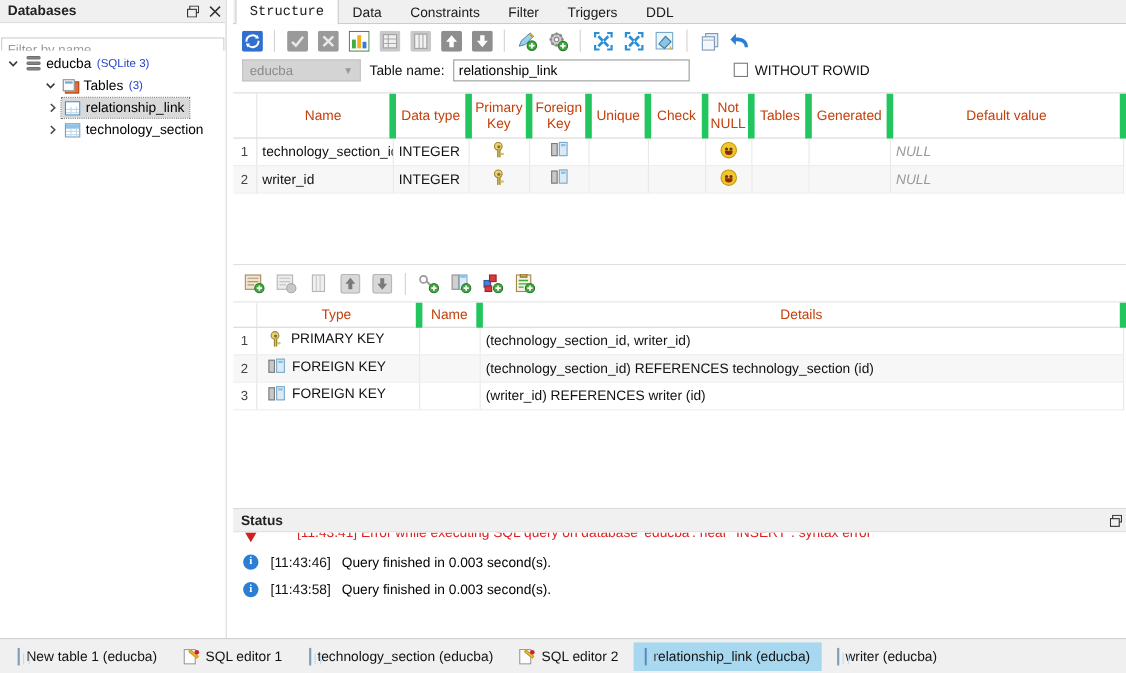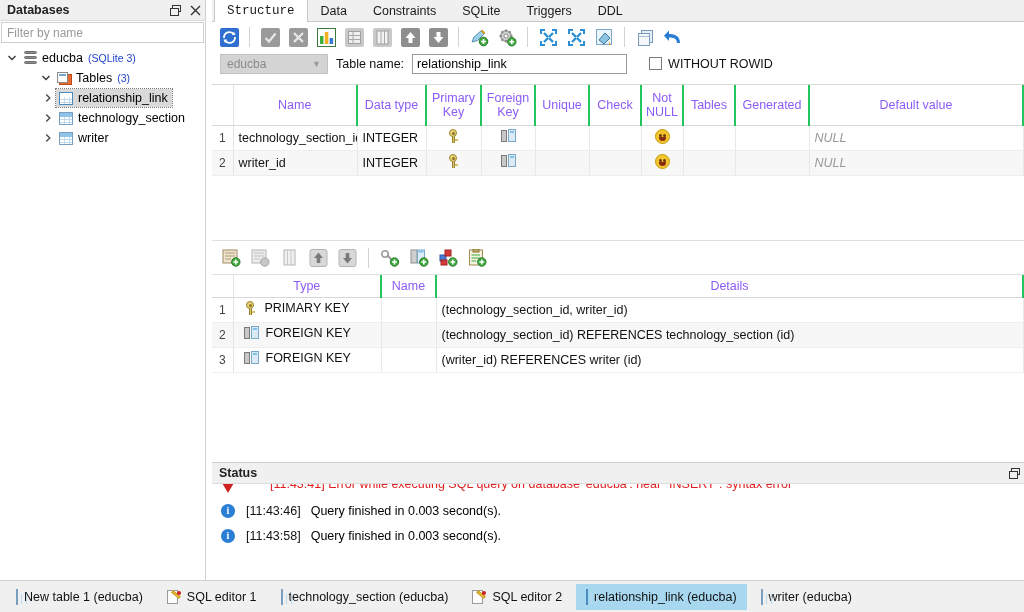--- a/index.html
+++ b/index.html
@@ -28,21 +28,21 @@
     padding-left: 7px;
     font-size: 12.5px; font-weight: bold; color: #222;
   }
   .dock-title .spacer { flex: 1; }
   .dock-btn {
     width: 20px; height: 19px; display: flex; align-items: center; justify-content: center;
     cursor: default; color: #333;
   }
 
   .filter-box {
-    height: 21px; margin: 1px 1px 0 1px;
+    height: 21px; margin: 13px 1px 0 1px;
     border: 1px solid #cfcfcf; background: #fff;
     display: flex; align-items: center; padding-left: 5px;
     font-size: 12px; color: #9a9a9a;
   }
 
   #tree { position: absolute; top: 46px; left: 0; right: 0; bottom: 0; background: #fff; padding-top: 2px; }
   .tnode {
     display: flex; align-items: center; height: 20px;
     font-size: 12.5px; white-space: nowrap; cursor: default;
   }
@@ -96,28 +96,28 @@
   .db-select {
     width: 108px; height: 20px; background: #d4d4d4; border: 1px solid #c2c2c2;
     display: flex; align-items: center; padding-left: 6px; color: #8a8a8a; font-size: 12px;
   }
   .db-select .chev { margin-left: auto; margin-right: 6px; color: #9a9a9a; font-size: 9px; }
   .lbl { font-size: 12.5px; color: #111; }
   .tname-input {
     width: 215px; height: 20px; background: #fff; border: 1px solid #9a9a9a;
     display: flex; align-items: center; padding-left: 4px; font-size: 12.5px; color: #000;
   }
-  .cbwrap { display: flex; gap: 6px; margin-left: 14px; }
+  .cbwrap { display: flex; gap: 6px; margin-left: 32px; }
   .cbox { width: 13px; height: 13px; border: 1px solid #7a7a7a; background: #fff; }
 
   
   .grid { width: 100%; border-collapse: collapse; table-layout: fixed; }
   .grid th {
-    background: #ffffff; border-right: 2px solid #22c55e; border-bottom: 1px solid #d8d8d8;
-    font-weight: normal; font-size: 12.5px; color: #8b5cf6; padding: 2px 2px; vertical-align: middle;
+    background: #ffffff; border-right: 6px solid #22c55e; border-bottom: 1px solid #d8d8d8;
+    font-weight: normal; font-size: 12.5px; color: #c2410c; padding: 2px 2px; vertical-align: middle;
   }
   .grid td {
     border-right: 1px solid #e8e8e8; border-bottom: 1px solid #eeeeee;
     font-size: 12.5px; color: #111; padding: 2px 5px; height: 25px; vertical-align: middle;
     overflow: hidden; white-space: nowrap;
   }
   .grid td.num, .grid th.num {
     background: #ffffff; color: #444; text-align: center; border-right: 1px solid #e3e3e3;
     font-size: 12px;
   }
@@ -274,48 +274,31 @@
               <span class="hdr"></span>
               <span class="g" style="left:0;top:6px;right:0;height:1px"></span>
               <span class="g" style="left:0;top:9px;right:0;height:1px"></span>
               <span class="g" style="left:4px;top:4px;bottom:0;width:1px"></span>
               <span class="g" style="left:9px;top:4px;bottom:0;width:1px"></span>
             </span>
         </span>
         <span class="tlabel">technology_section</span>
       </div>
 
-      <div class="tnode" style="padding-left:40px">
-        <span class="arrow">
-          <svg width="10" height="10" viewBox="0 0 10 10">
-              <path d="M3.2 1.5 L6.8 5 L3.2 8.5" stroke="#4a4a4a" stroke-width="1.4" fill="none"></path>
-            </svg>
-        </span>
-        <span class="ticon">
-          <span class="ic-table">
-              <span class="hdr"></span>
-              <span class="g" style="left:0;top:6px;right:0;height:1px"></span>
-              <span class="g" style="left:0;top:9px;right:0;height:1px"></span>
-              <span class="g" style="left:4px;top:4px;bottom:0;width:1px"></span>
-              <span class="g" style="left:9px;top:4px;bottom:0;width:1px"></span>
-            </span>
-        </span>
-        <span class="tlabel">writer</span>
-      </div>
 
     </div>
   </div>
 
   <div id="main">
 
     <div id="tabbar">
       <div class="tab active">Structure</div>
       <div class="tab">Data</div>
       <div class="tab">Constraints</div>
-      <div class="tab">SQLite</div>
+      <div class="tab">Filter</div>
       <div class="tab">Triggers</div>
       <div class="tab">DDL</div>
     </div>
 
     <div id="toolbar">
       <div class="tbtn">
         <svg width="19" height="19" viewBox="0 0 19 19">
             <rect x="0" y="0" width="19" height="19" rx="2" fill="#2f6fd0"></rect>
             <path d="M4 10 A5.5 5.5 0 0 1 14 6.5" stroke="#fff" stroke-width="1.8" fill="none"></path>
             <path d="M15 9 A5.5 5.5 0 0 1 5 12.5" stroke="#fff" stroke-width="1.8" fill="none"></path>

